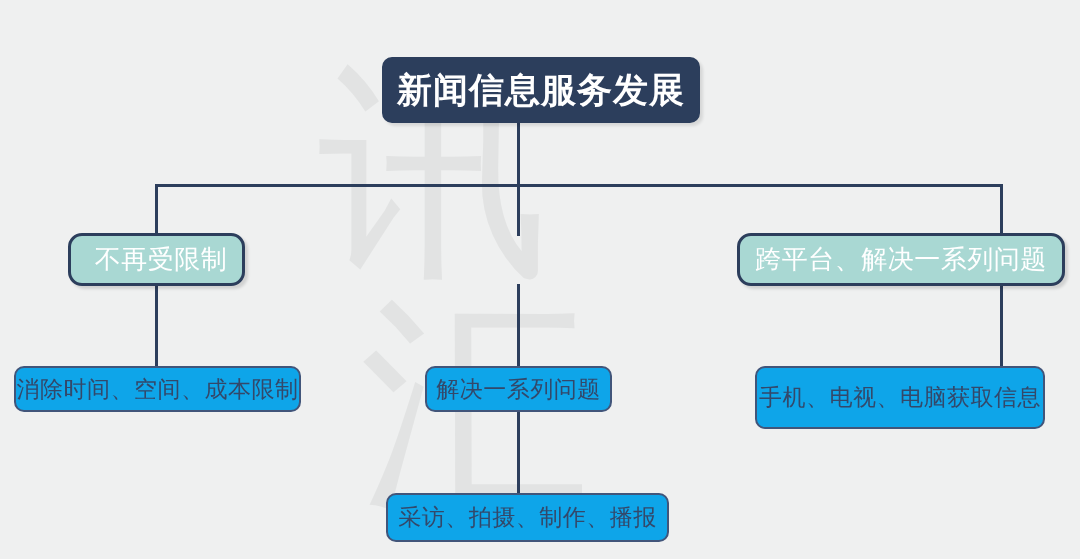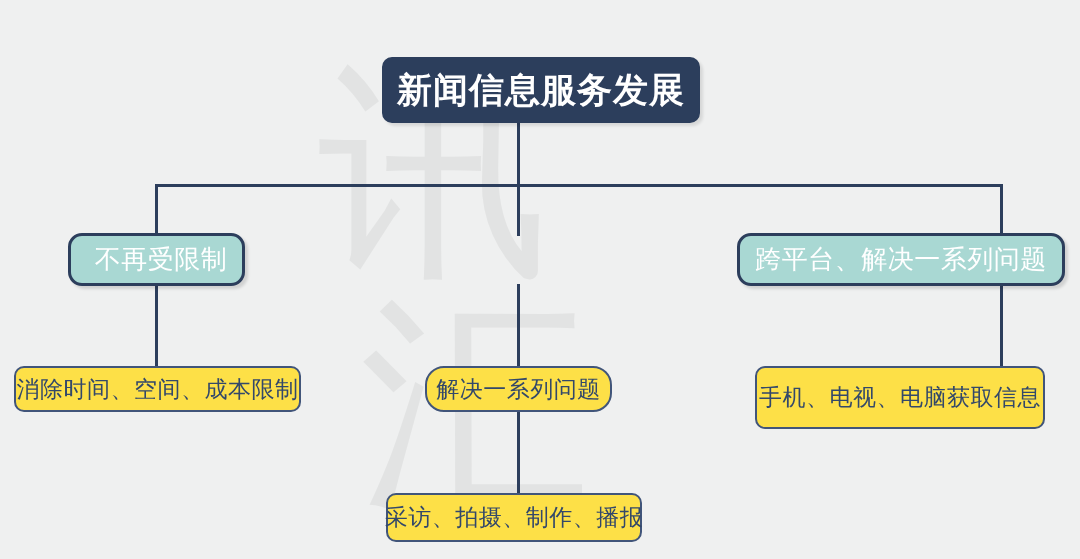--- a/index.html
+++ b/index.html
@@ -74,21 +74,21 @@
     background: #a9d8d3;
     border: 3px solid #2c3e5c;
     border-radius: 14px;
     color: #ffffff;
     font-size: 26px;
     letter-spacing: 0.5px;
     box-shadow: 3px 3px 3px rgba(0,0,0,0.13);
   }
 
   .node-leaf {
-    background: #fde047;
+    background: #0ea5e9;
     border: 2px solid #41557a;
     border-radius: 10px;
     color: #33486a;
     font-size: 23px;
     letter-spacing: 0.5px;
   }
 </style>
 </head>
 <body>
 
@@ -116,19 +116,19 @@
 
   <div class="node node-root" style="left:382px; top:13px; width:318px; height:66px;">新闻信息服务发展</div>
 
   <div class="node node-branch" style="left:68px; top:233px; width:177px; height:53px;padding-left:9px;">不再受限制</div>
 
 
   <div class="node node-branch" style="left:737px; top:233px; width:328px; height:53px;">跨平台、解决一系列问题</div>
 
   <div class="node node-leaf" style="left:14px; top:366px; width:287px; height:46px;">消除时间、空间、成本限制</div>
 
-  <div class="node node-leaf" style="left:425px; top:366px; width:187px; height:46px;border-radius:19px;">解决一系列问题</div>
+  <div class="node node-leaf" style="left:425px; top:366px; width:187px; height:46px;">解决一系列问题</div>
 
-  <div class="node node-leaf" style="left:386px; top:493px; width:256px; height:49px;">采访、拍摄、制作、播报</div>
+  <div class="node node-leaf" style="left:386px; top:493px; width:283px; height:49px;">采访、拍摄、制作、播报</div>
 
   <div class="node node-leaf" style="left:755px; top:366px; width:290px; height:63px;">手机、电视、电脑获取信息</div>
 
 </div>
 
 </body></html>

